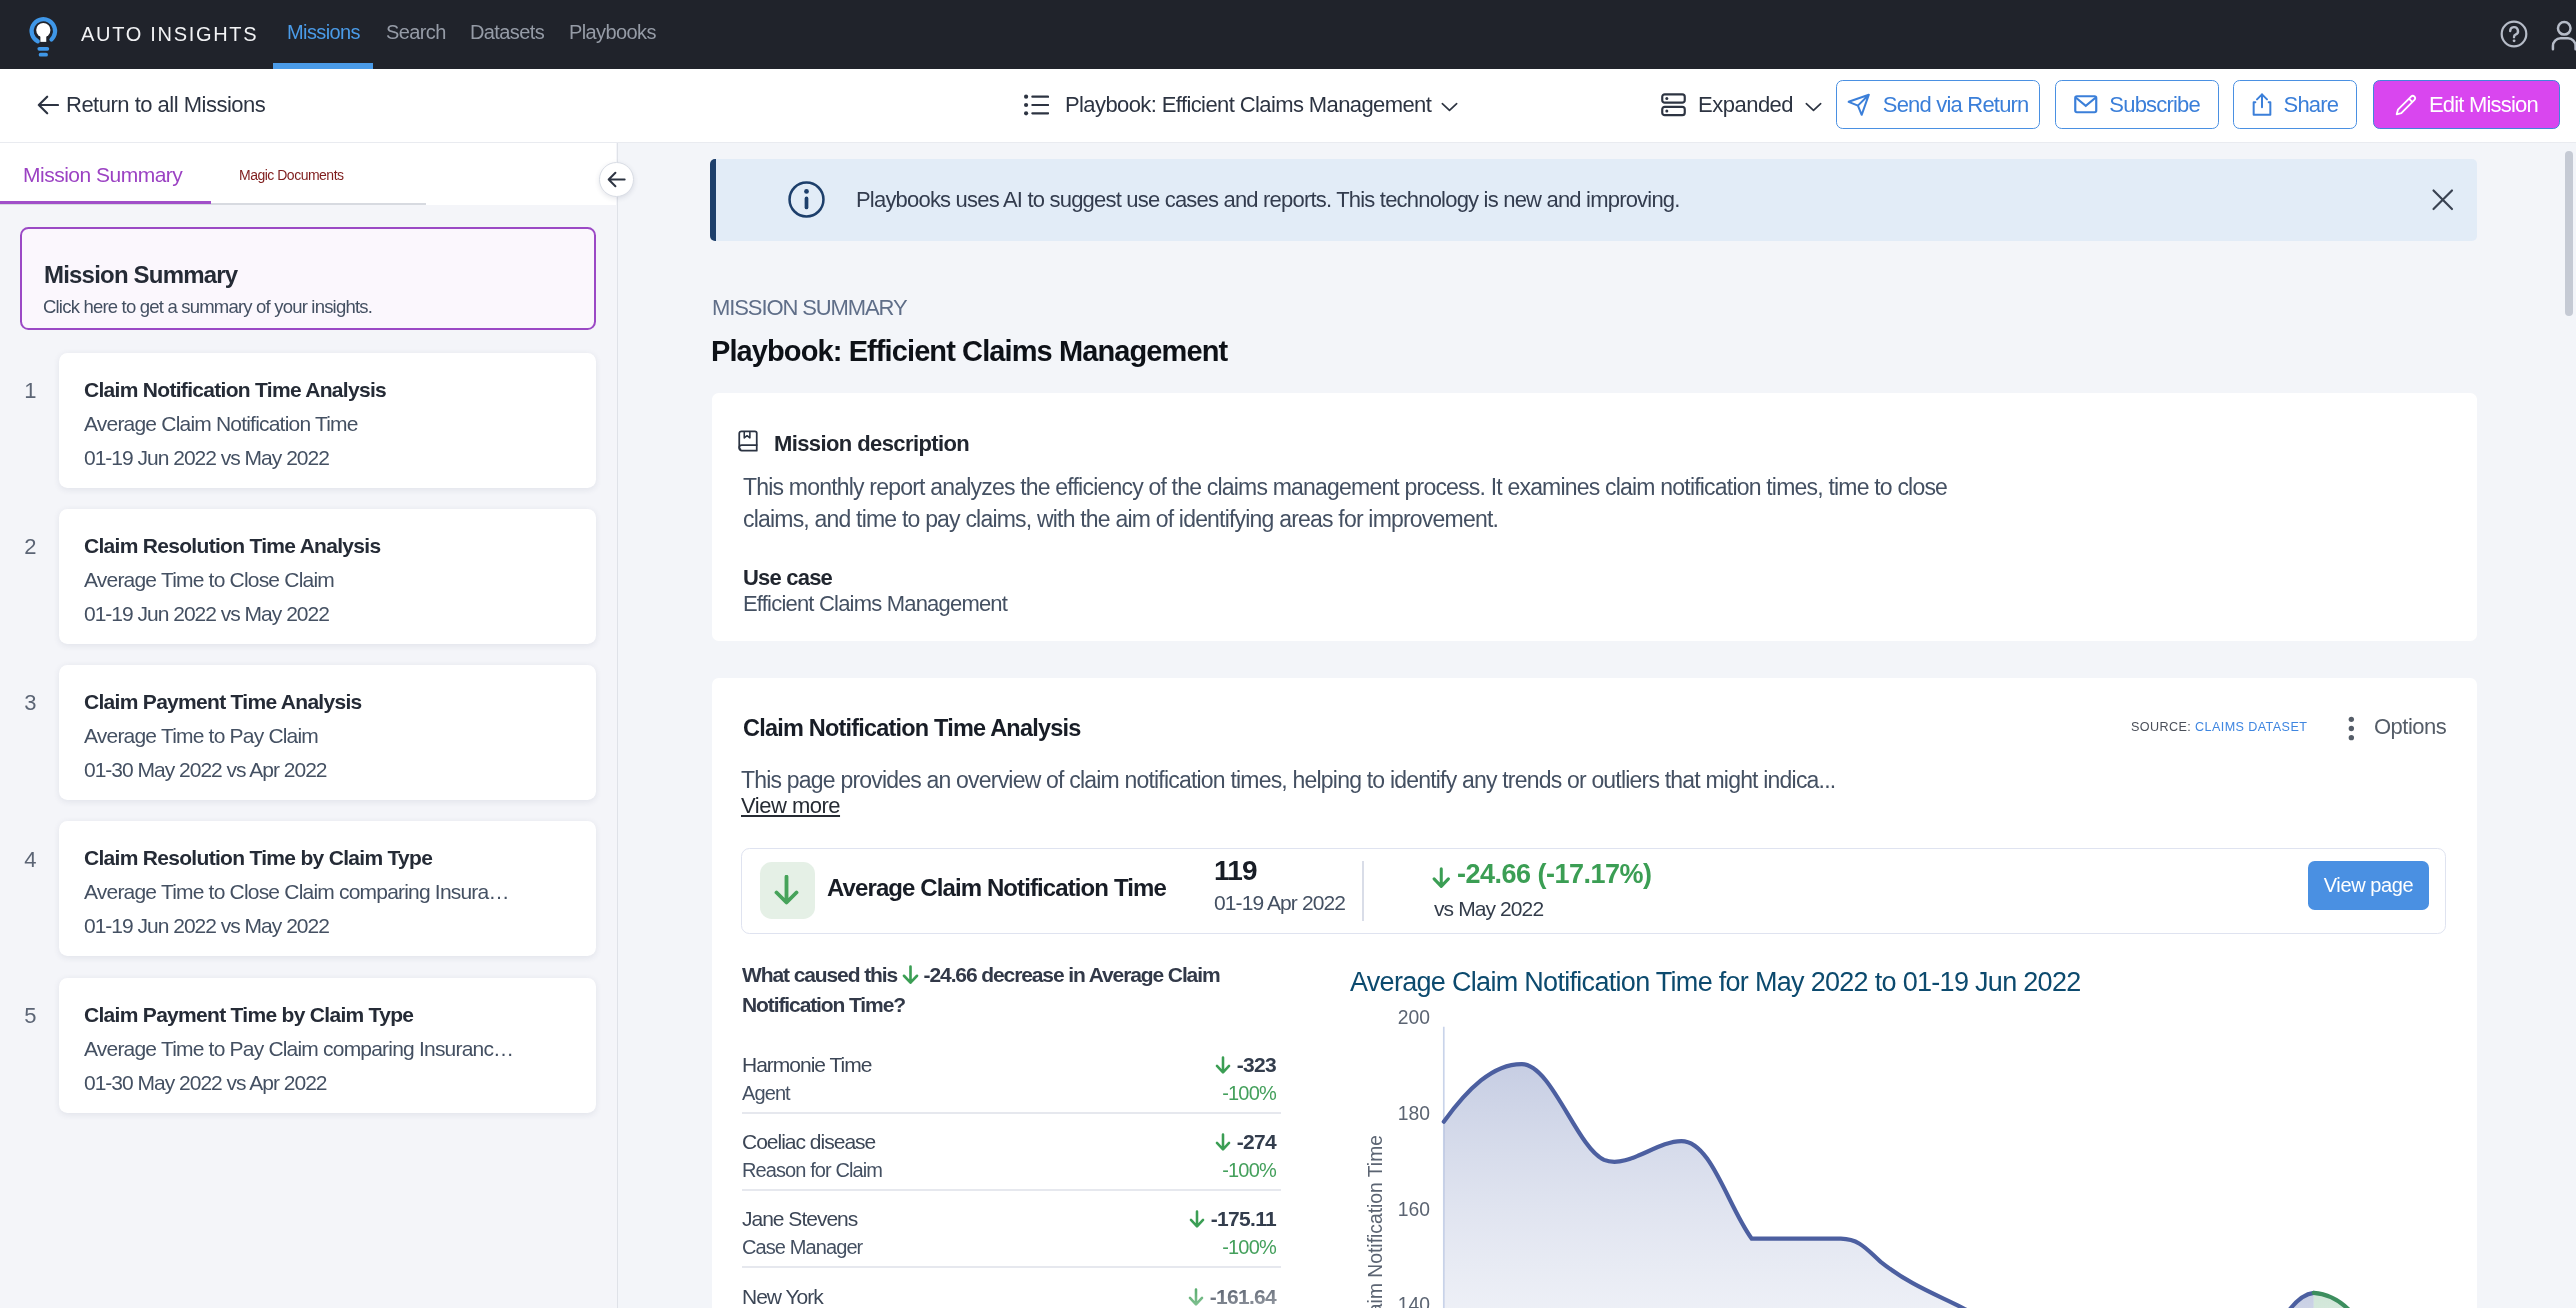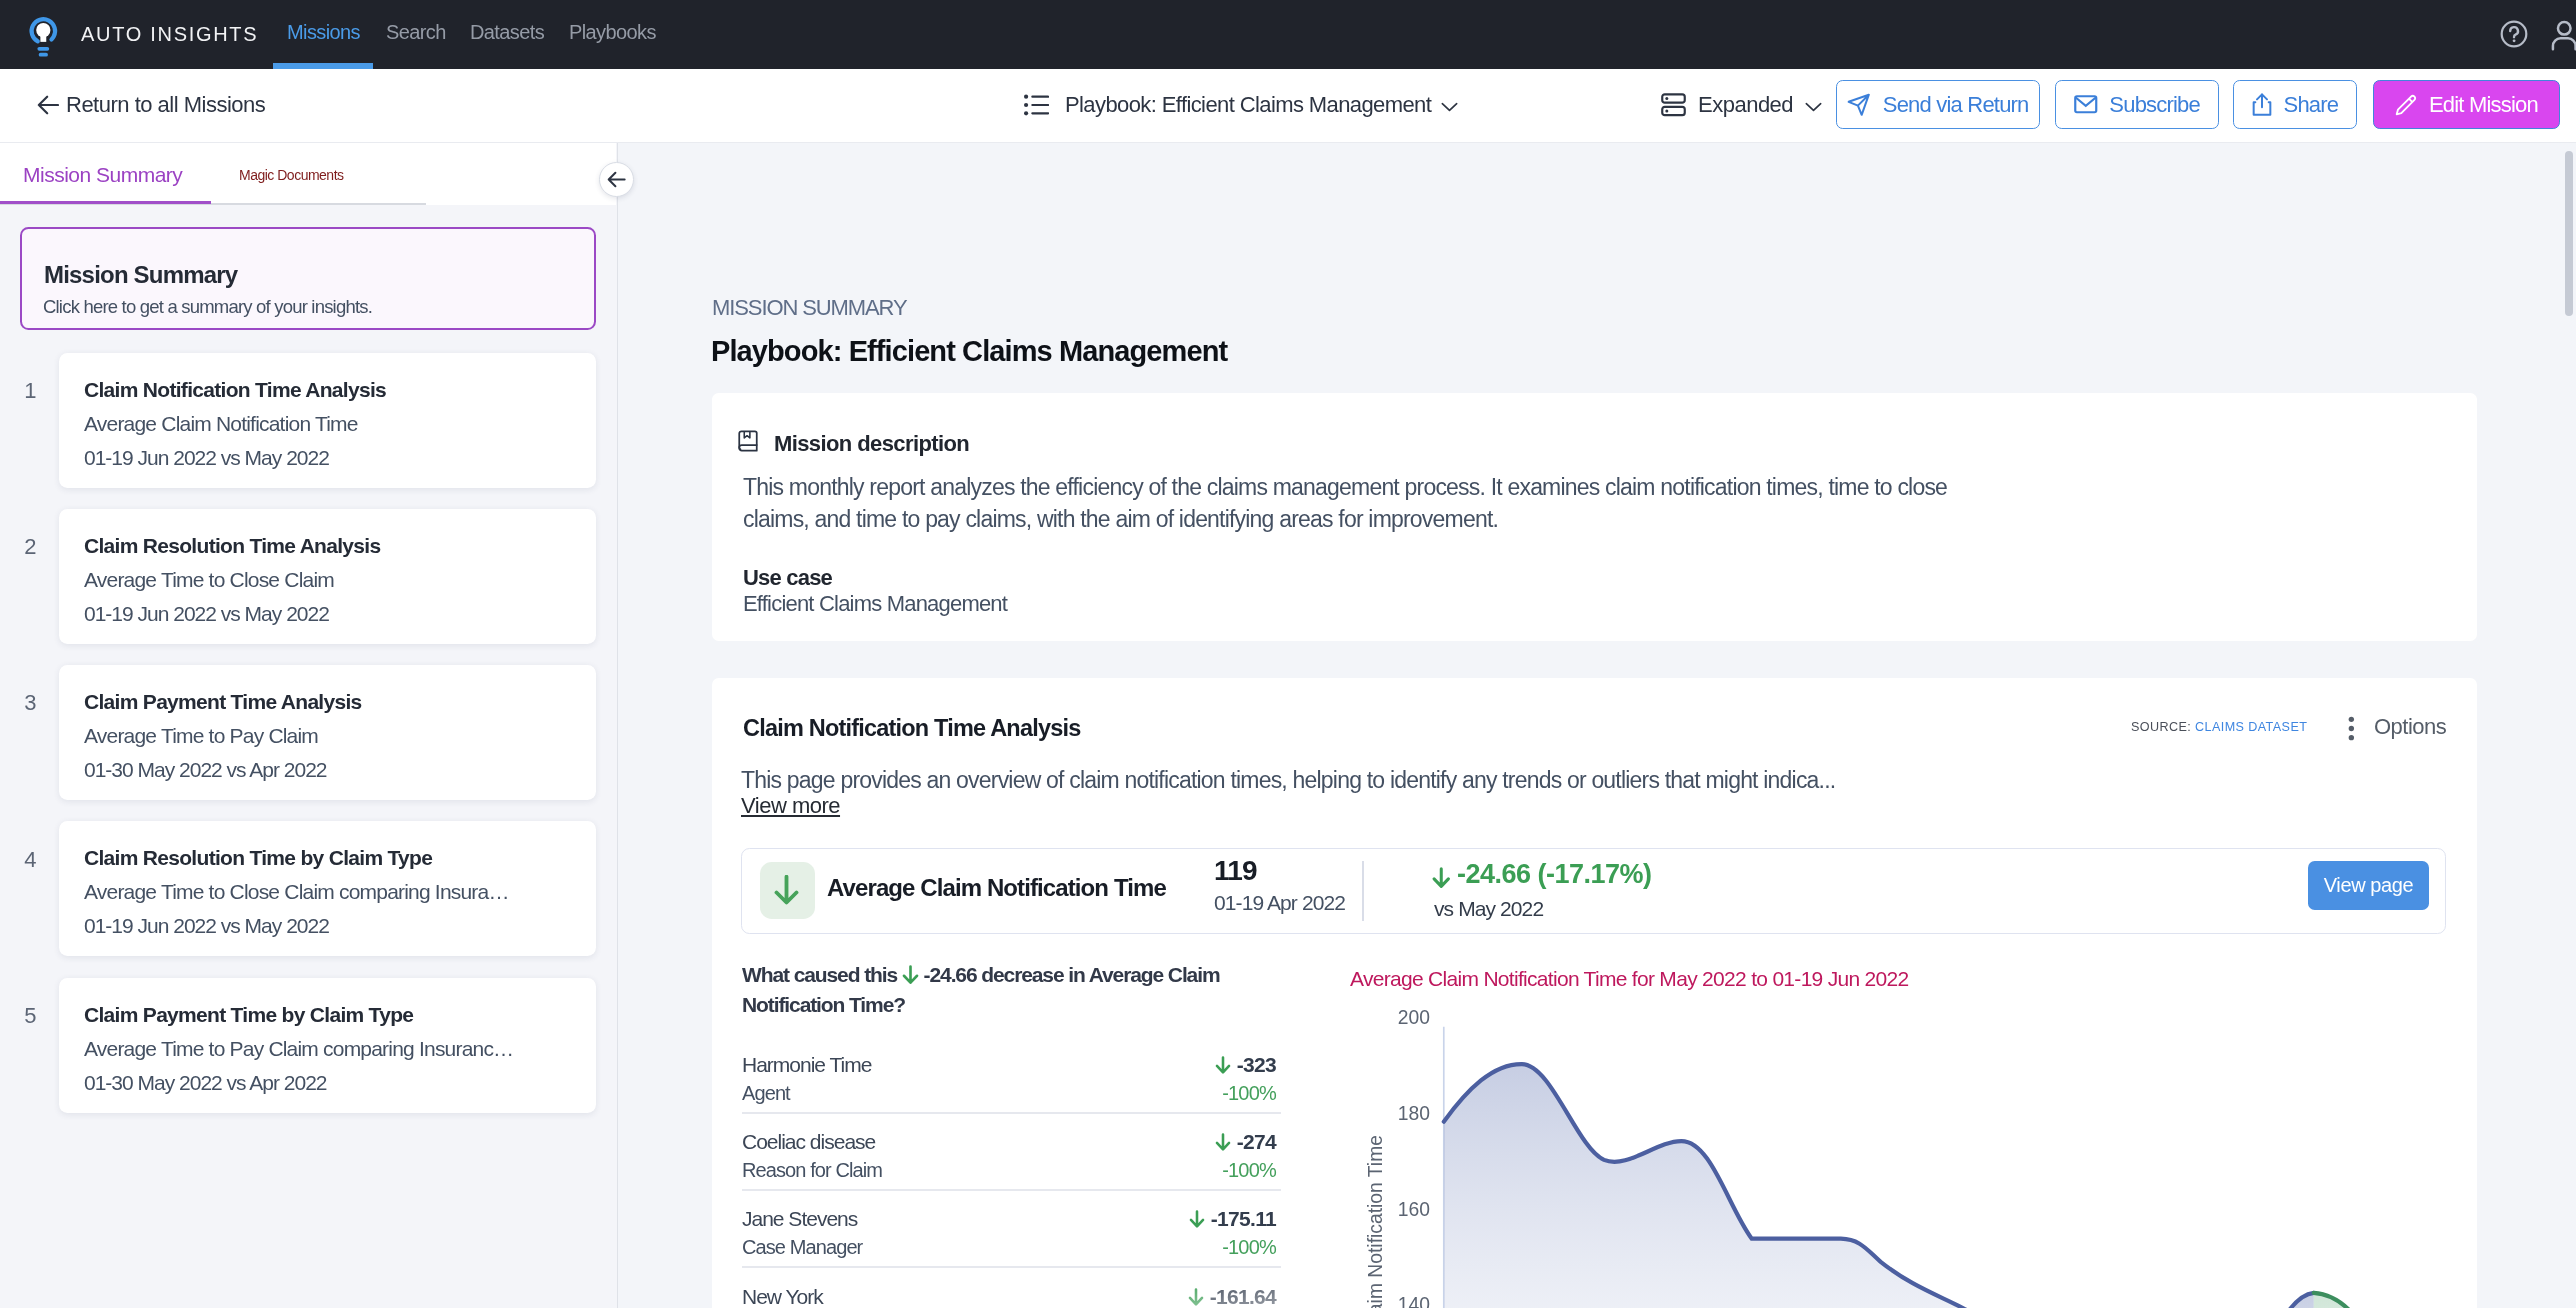--- a/index.html
+++ b/index.html
@@ -184,20 +184,31 @@
   </div>
   <div class="snum" style="top:860px;">5</div>
   <div class="scard" style="top:835px;">
     <div class="t">Claim Payment Time by Claim Type</div>
     <div class="l2">Average Time to Pay Claim comparing Insuranc…</div>
     <div class="l3">01-30 May 2022 vs Apr 2022</div>
   </div>
 </div>
 
 <div id="main">
+  <div id="banner">
+    <svg class="abs" style="left:71px;top:21px" width="39" height="39" viewBox="0 0 46 46">
+      <circle cx="23" cy="23" r="20" fill="none" stroke="#1d3f6b" stroke-width="3"></circle>
+      <rect x="20.8" y="19.5" width="4.4" height="15" rx="2.2" fill="#1d3f6b"></rect>
+      <circle cx="23" cy="13.5" r="2.8" fill="#1d3f6b"></circle>
+    </svg>
+    <div class="txt">Playbooks uses AI to suggest use cases and reports. This technology is new and improving.</div>
+    <svg class="abs" style="left:1715px;top:29px" width="23.5" height="23.5" viewBox="0 0 28 28">
+      <path d="M3 3 L25 25 M25 3 L3 25" stroke="#3a4352" stroke-width="2.6" stroke-linecap="round"></path>
+    </svg>
+  </div>
   <div id="misslabel">MISSION SUMMARY</div>
   <div id="bigtitle">Playbook: Efficient Claims Management</div>
 
   <div style="position:absolute;left:1945px;top:7.6px;width:7.6px;height:165px;border-radius:4.2px;background:#c5cad4;"></div>
   <div class="card" id="card1">
     <svg class="abs" style="left:26px;top:35px" width="20" height="26" viewBox="0 0 32 34">
       <path d="M5 31 a4 4 0 0 1 -3-4 V5 a3.5 3.5 0 0 1 3.5-3.5 H27 a3 3 0 0 1 3 3 V24" fill="none" stroke="#2b3342" stroke-width="2.8" stroke-linejoin="round"></path>
       <path d="M2 27 a4 4 0 0 1 4-3.5 H30 V32.5 H6 a4 4 0 0 1 -4-4 Z" fill="none" stroke="#2b3342" stroke-width="2.8" stroke-linejoin="round"></path>
       <path d="M10 1.5 V12 L14.5 8.5 L19 12 V1.5" fill="none" stroke="#2b3342" stroke-width="2.5" stroke-linejoin="round"></path>
     </svg>
@@ -271,21 +282,21 @@
       </div>
       <div class="drow" style="top:232px;">
         <div class="dname">New York</div>
         <div class="dval"><svg width="16" height="18.5" viewBox="0 0 22 26" style="vertical-align:-2.5px;margin-right:5.9px">
               <path d="M11 2 V22 M2.5 14 L11 23 L19.5 14" fill="none" stroke="#3b9e54" stroke-width="3.6" stroke-linecap="round" stroke-linejoin="round"></path>
             </svg>-161.64</div>
       </div>
       <div class="abs" style="left:0;top:233px;width:539px;height:69px;background:linear-gradient(172deg, rgba(255,255,255,0) 35%, rgba(255,255,255,.72) 80%);pointer-events:none;"></div>
     </div>
 
-    <div class="abs" style="left:638px;top:289px;font-size:21px;letter-spacing:-0.7px;color:#be185d;">Average Claim Notification Time for May 2022 to 01-19 Jun 2022</div>
+    <div class="abs" style="left:638px;top:289px;font-size:27px;letter-spacing:-0.7px;color:#0c4a6e;">Average Claim Notification Time for May 2022 to 01-19 Jun 2022</div>
     <svg class="abs" style="left:621px;top:327px;" width="1144" height="512" viewBox="0 0 1362 610">
       <defs>
         <linearGradient id="bluefill" x1="0" y1="0" x2="0" y2="1">
           <stop offset="0" stop-color="#8e9cc7" stop-opacity="0.5"></stop>
           <stop offset="1" stop-color="#eef1f8" stop-opacity="0.12"></stop>
         </linearGradient>
         <linearGradient id="greenfill" x1="0" y1="0" x2="0" y2="1">
           <stop offset="0" stop-color="#8ec2a0" stop-opacity="0.42"></stop>
           <stop offset="1" stop-color="#eef7f1" stop-opacity="0.12"></stop>
         </linearGradient>

